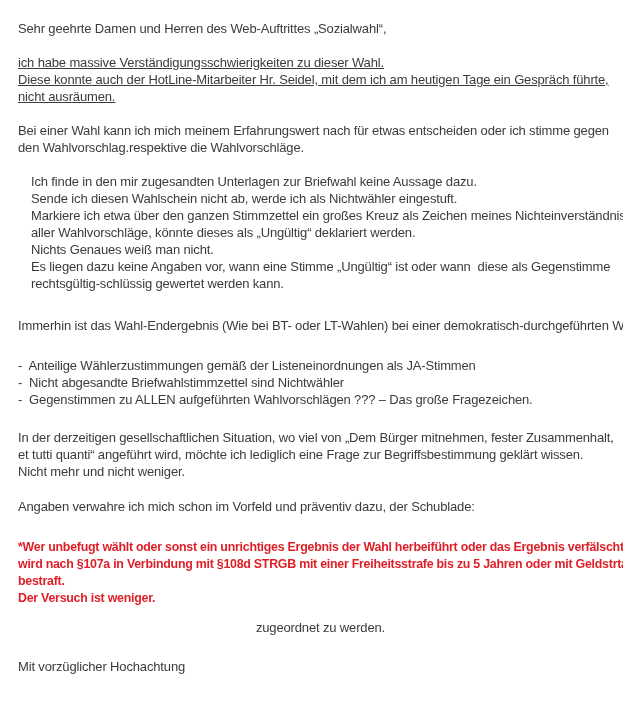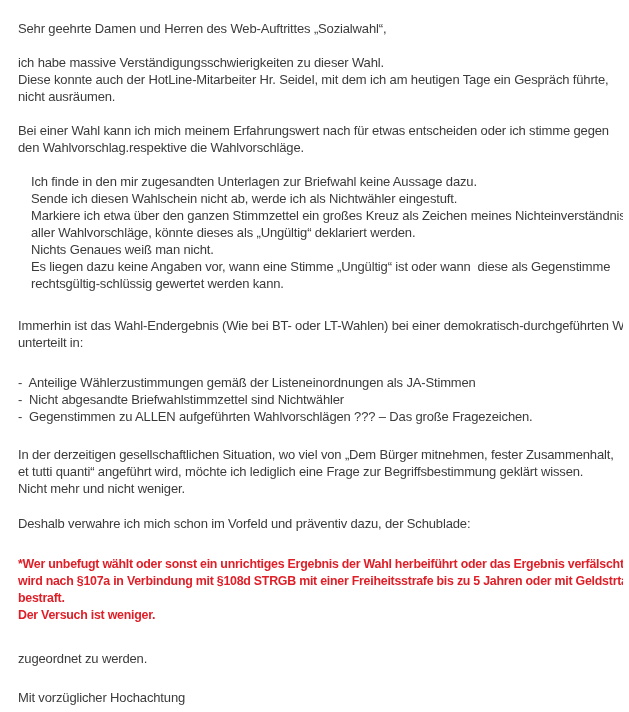--- a/index.html
+++ b/index.html
@@ -30,29 +30,29 @@
     line-height: 17px;
     overflow: hidden;
   }
   .para.red .line {
     color: #df1f28;
     font-weight: bold;
     font-size: 12.4px;
     letter-spacing: -0.25px;
   }
   
-  .doc > .para:nth-child(2)  { margin-top: 17px; }
+  .doc > .para:nth-child(2)  { margin-top: 17px; text-decoration: underline; }
   .doc > .para:nth-child(3)  { margin-top: 17px; }
   .doc > .para:nth-child(4)  { margin-top: 17px; margin-left: 13px; }
   .doc > .para:nth-child(5)  { margin-top: 25px; }
   .doc > .para:nth-child(6)  { margin-top: 23px; }
   .doc > .para:nth-child(7)  { margin-top: 21px; }
   .doc > .para:nth-child(8)  { margin-top: 18px; }
   .doc > .para:nth-child(9)  { margin-top: 24px; }
-  .doc > .para:nth-child(10) { margin-top: 26px; }
+  .doc > .para:nth-child(10) { margin-top: 12px; text-align: center; }
   .doc > .para:nth-child(11) { margin-top: 22px; }
 </style>
 </head>
 <body>
 
 <main class="doc">
     <div class="para">
       <div class="line">Sehr geehrte Damen und Herren des Web-Auftrittes „Sozialwahl“,</div>
     </div>
     <div class="para">
@@ -68,34 +68,33 @@
       <div class="line">Ich finde in den mir zugesandten Unterlagen zur Briefwahl keine Aussage dazu.</div>
       <div class="line">Sende ich diesen Wahlschein nicht ab, werde ich als Nichtwähler eingestuft.</div>
       <div class="line">Markiere ich etwa über den ganzen Stimmzettel ein großes Kreuz als Zeichen meines Nichteinverständnisses</div>
       <div class="line">aller Wahlvorschläge, könnte dieses als „Ungültig“ deklariert werden.</div>
       <div class="line">Nichts Genaues weiß man nicht.</div>
       <div class="line">Es liegen dazu keine Angaben vor, wann eine Stimme „Ungültig“ ist oder wann  diese als Gegenstimme</div>
       <div class="line">rechtsgültig-schlüssig gewertet werden kann.</div>
     </div>
     <div class="para">
       <div class="line">Immerhin ist das Wahl-Endergebnis (Wie bei BT- oder LT-Wahlen) bei einer demokratisch-durchgeführten Wahl</div>
-      <div class="line">unterteilt in:</div>
     </div>
     <div class="para">
       <div class="line">-  Anteilige Wählerzustimmungen gemäß der Listeneinordnungen als JA-Stimmen</div>
       <div class="line">-  Nicht abgesandte Briefwahlstimmzettel sind Nichtwähler</div>
       <div class="line">-  Gegenstimmen zu ALLEN aufgeführten Wahlvorschlägen ??? – Das große Fragezeichen.</div>
     </div>
     <div class="para">
       <div class="line">In der derzeitigen gesellschaftlichen Situation, wo viel von „Dem Bürger mitnehmen, fester Zusammenhalt,</div>
       <div class="line">et tutti quanti“ angeführt wird, möchte ich lediglich eine Frage zur Begriffsbestimmung geklärt wissen.</div>
       <div class="line">Nicht mehr und nicht weniger.</div>
     </div>
     <div class="para">
-      <div class="line">Deshalb verwahre ich mich schon im Vorfeld und präventiv dazu, der Schublade:</div>
+      <div class="line">Angaben verwahre ich mich schon im Vorfeld und präventiv dazu, der Schublade:</div>
     </div>
     <div class="para red">
       <div class="line">*Wer unbefugt wählt oder sonst ein unrichtiges Ergebnis der Wahl herbeiführt oder das Ergebnis verfälscht,</div>
       <div class="line">wird nach §107a in Verbindung mit §108d STRGB mit einer Freiheitsstrafe bis zu 5 Jahren oder mit Geldstrtafe</div>
       <div class="line">bestraft.</div>
       <div class="line">Der Versuch ist weniger.</div>
     </div>
     <div class="para">
       <div class="line">zugeordnet zu werden.</div>
     </div>

